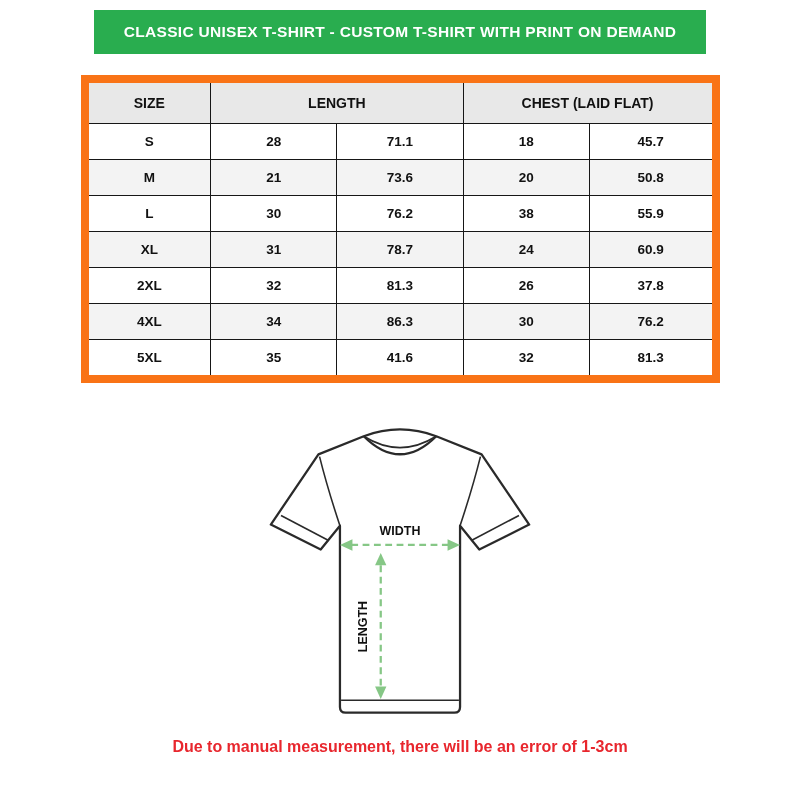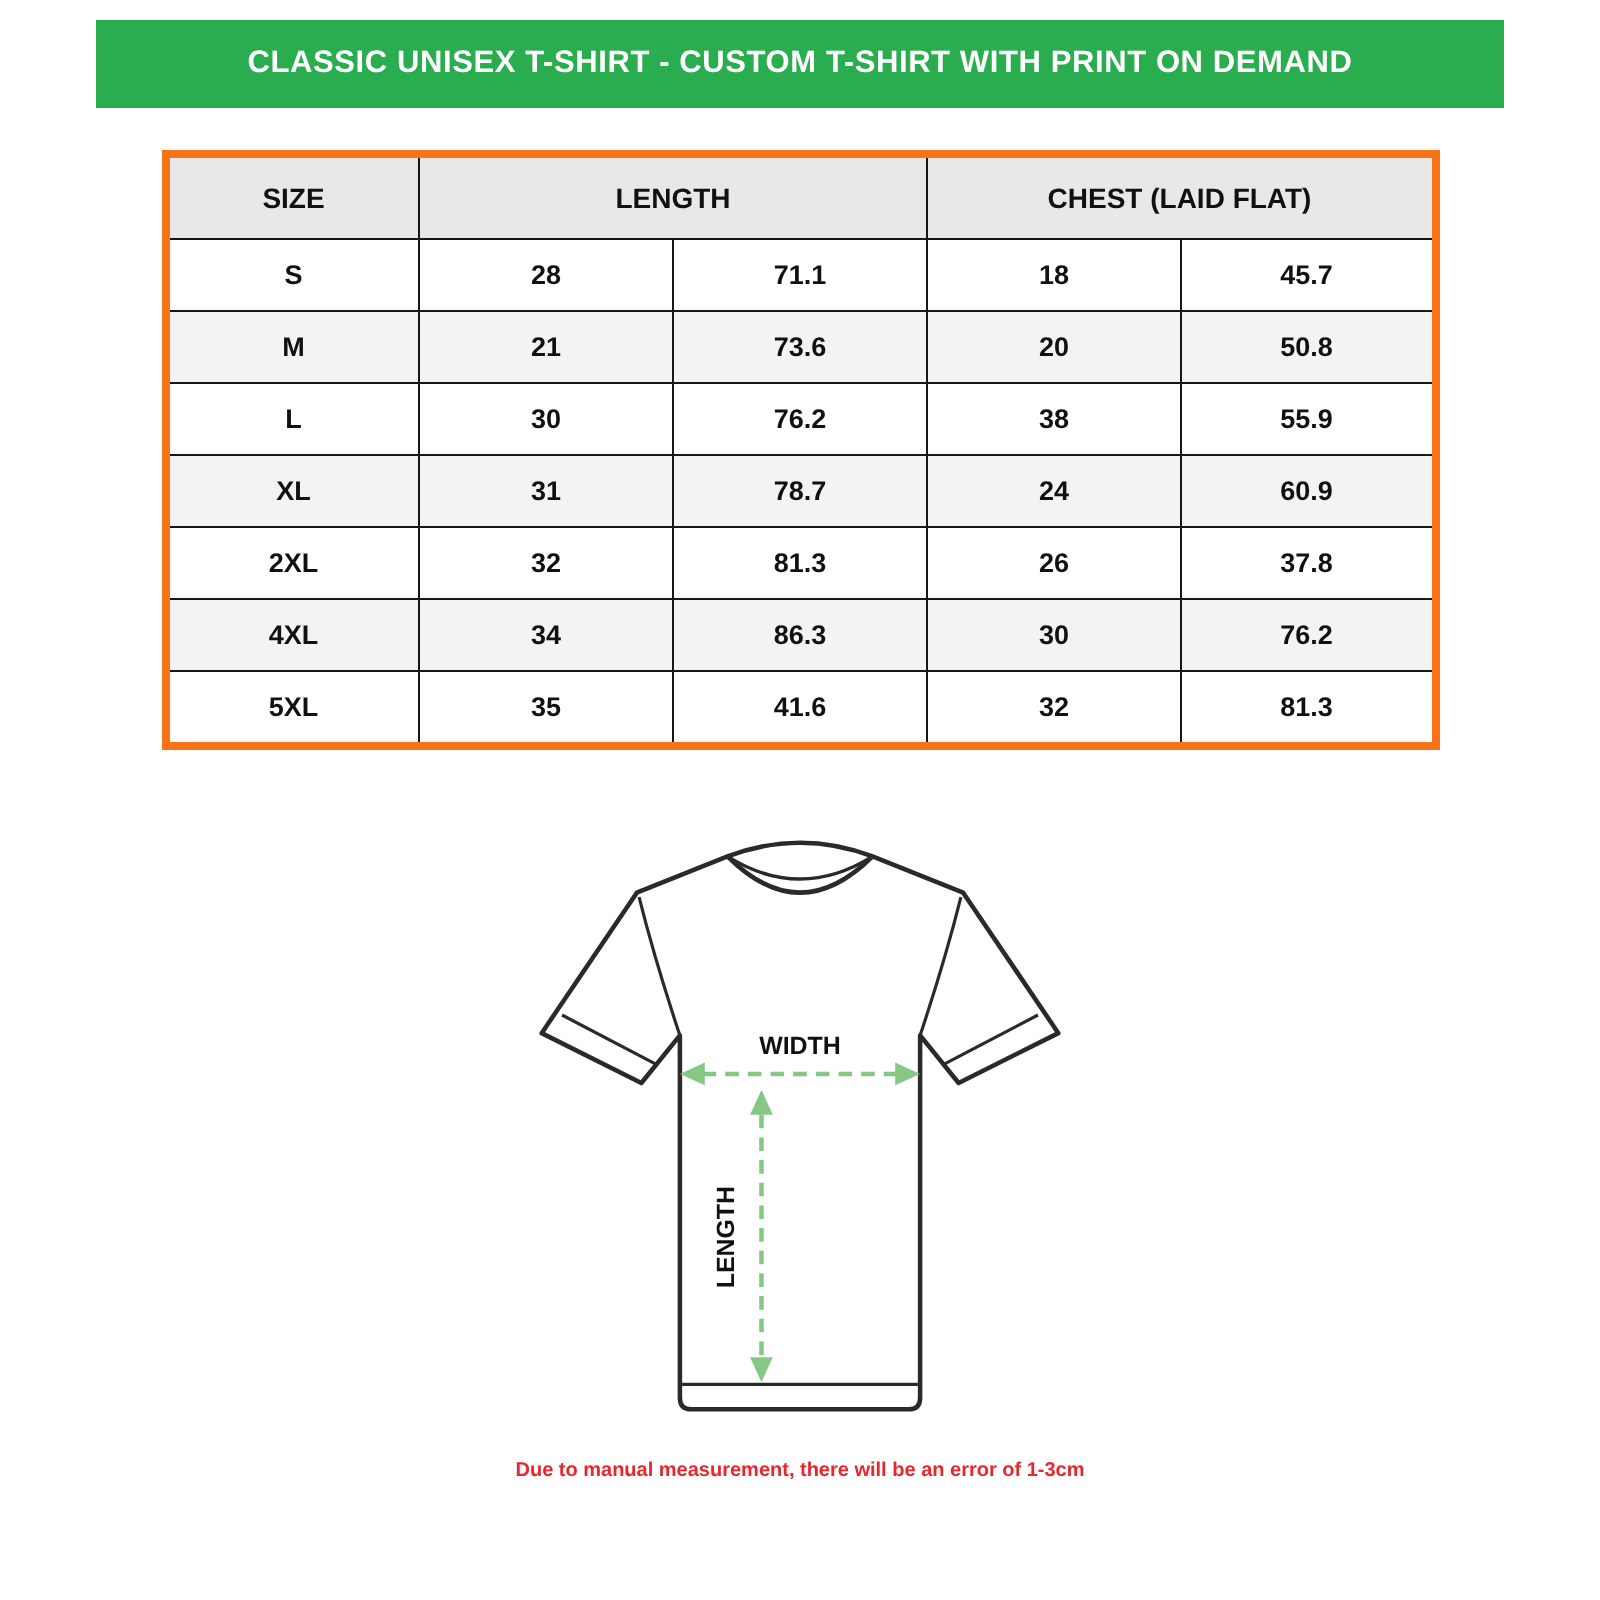--- a/index.html
+++ b/index.html
@@ -1,31 +1,31 @@
 <!DOCTYPE html>
 <html style="--banner-green: #29ad4f; --note-red: #e8262d; --arrow-green: #86c786;"><head>
 <meta charset="utf-8">
 <style>
   html,body{margin:0;padding:0;background:#fff;}
   body{font-family:"Liberation Sans",sans-serif;}
   .page{width:800px;height:800px;margin:0 auto;background:#fff;box-sizing:border-box;
         display:flex;flex-direction:column;align-items:center;padding-top:10px;}
-  .banner{width:704px;box-sizing:border-box;background:var(--banner-green,#29ad4f);
+  .banner{width:612px;box-sizing:border-box;background:var(--banner-green,#29ad4f);
           color:#fff;font-weight:bold;font-size:15.5px;letter-spacing:.3px;
           text-align:center;padding:13px 6px;}
   table.size-table{width:639px;border-collapse:collapse;margin-top:21px;
-          border:4px solid #f97316;table-layout:fixed;}
+          border:8px solid #f97316;table-layout:fixed;}
   .size-table th,.size-table td{border:1px solid #161616;text-align:center;
           font-weight:bold;color:#111;padding:0;}
   .size-table th{font-size:14px;height:40px;background:#e8e8e8;}
   .size-table td{font-size:13.5px;height:35px;background:#fff;}
   .size-table tbody tr:nth-child(even) td{background:#f3f3f3;}
   .diagram-wrap{margin-top:26px;display:flex;justify-content:center;}
   svg text{font-family:"Liberation Sans",sans-serif;}
-  .note{color:var(--note-red,#e8262d);font-weight:bold;font-size:10px;
+  .note{color:var(--note-red,#e8262d);font-weight:bold;font-size:16px;
         text-align:center;margin-top:14px;}
 </style>
 </head>
 <body>
 
 <div class="page">
 
   <div class="banner">
     <span>CLASSIC UNISEX T-SHIRT - CUSTOM T-SHIRT WITH PRINT ON DEMAND</span>
   </div>

